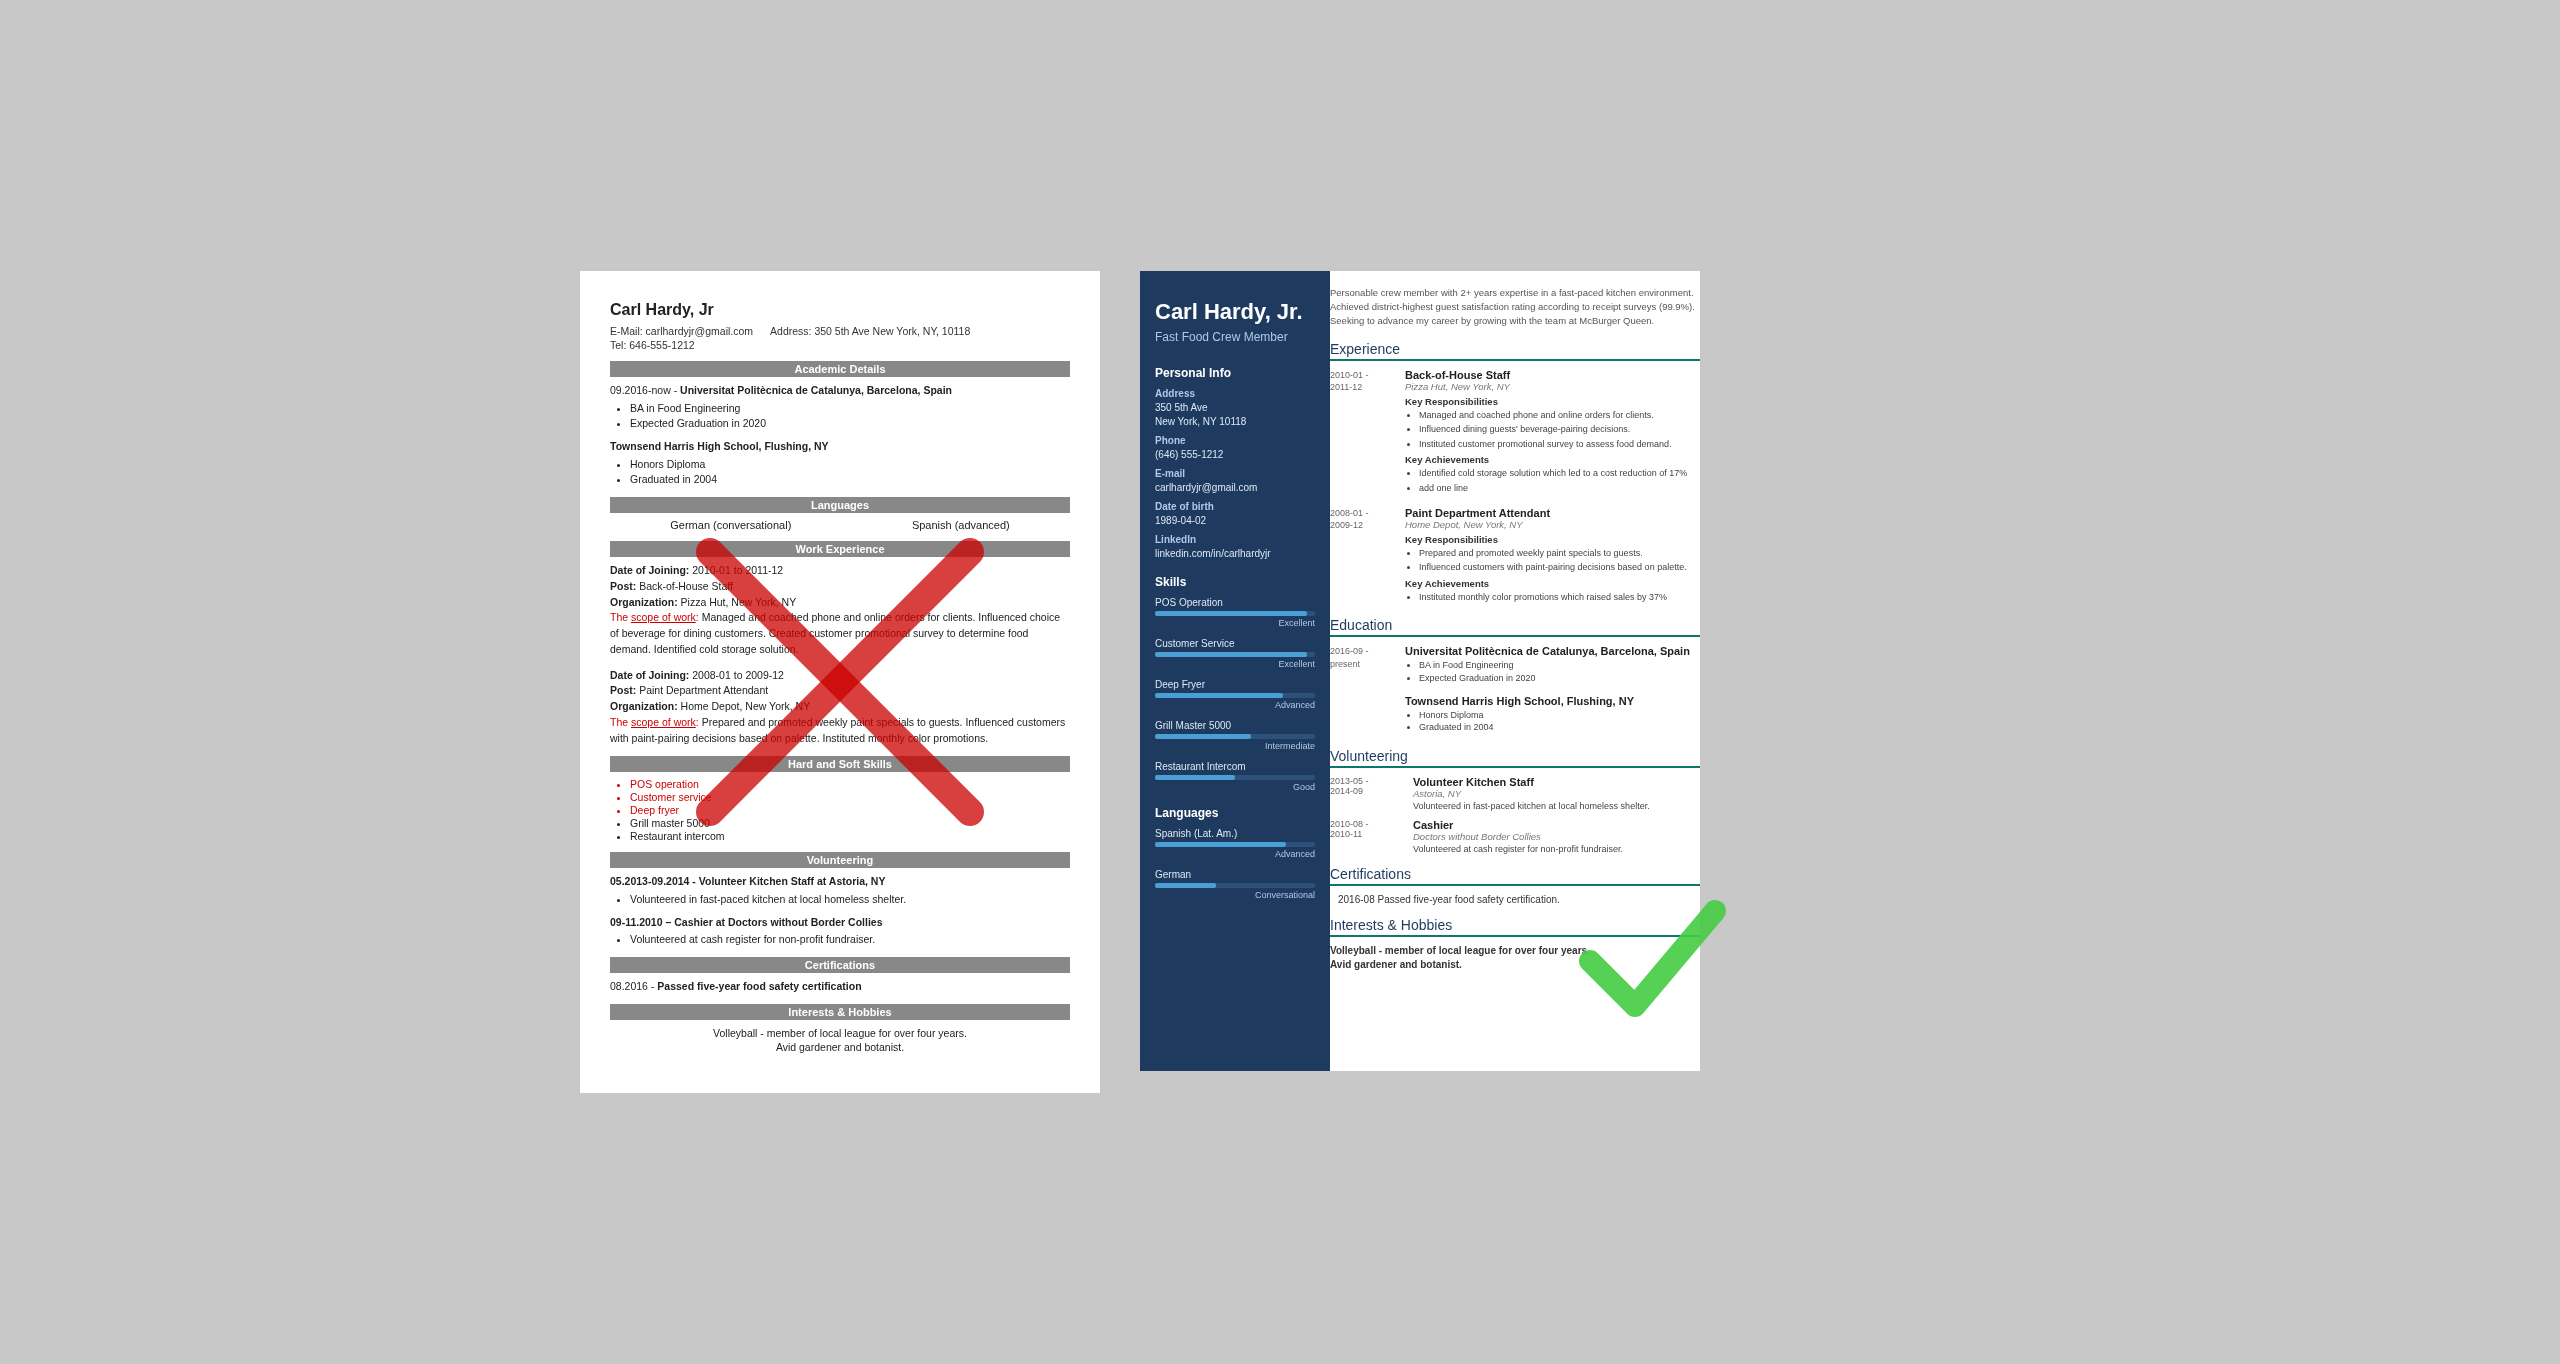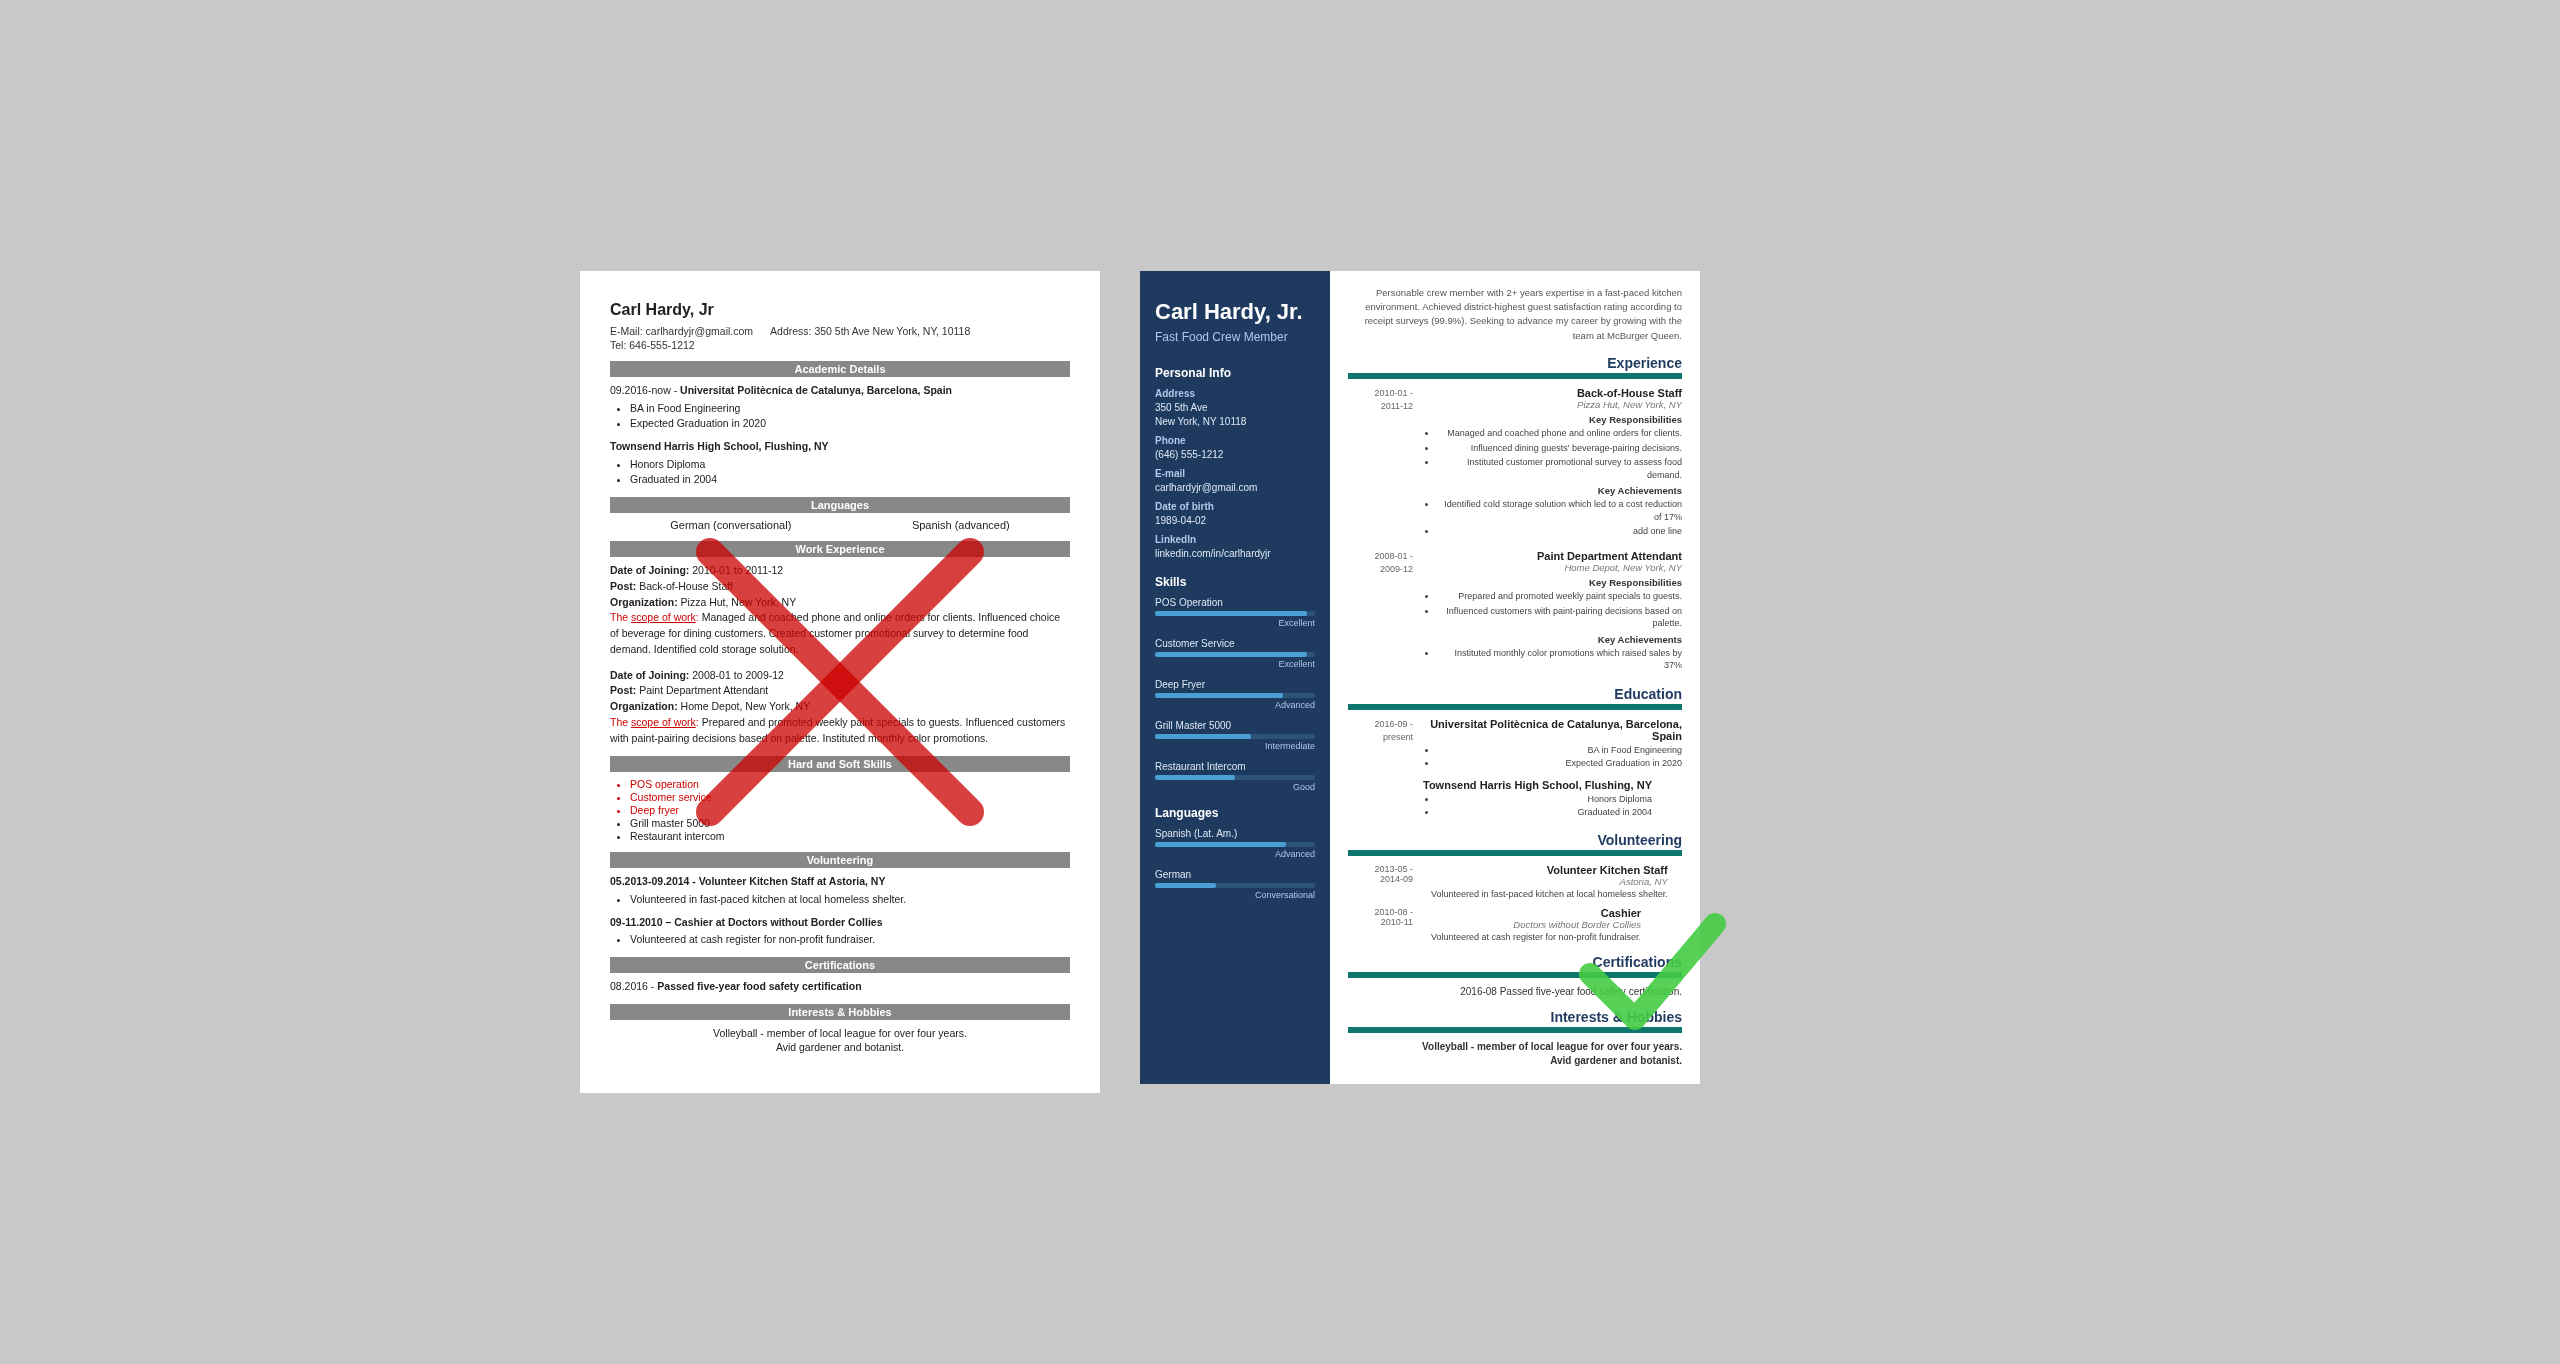--- a/index.html
+++ b/index.html
@@ -191,37 +191,36 @@
     }
     .lang-name {
       font-size: 10px;
       color: #dde8f5;
       margin-bottom: 3px;
     }
 
     
     .main-content {
       flex: 1;
-      padding: 15px 18px;
+      padding: 15px 0;
       font-size: 10px;
       color: #333;
       overflow: hidden;
-      text-align: right;
     }
     .summary-text {
       font-size: 9.5px;
       color: #555;
       line-height: 1.5;
       margin-bottom: 12px;
     }
     .main-section-title {
       font-size: 14px;
-      font-weight: bold;
+      font-weight: normal;
       color: #1e3a5f;
-      border-bottom: 6px solid #0f766e;
+      border-bottom: 2px solid #0f766e;
       padding-bottom: 2px;
       margin-bottom: 8px;
       margin-top: 12px;
     }
     .exp-entry {
       display: flex;
       gap: 10px;
       margin-bottom: 10px;
     }
     .exp-dates {

